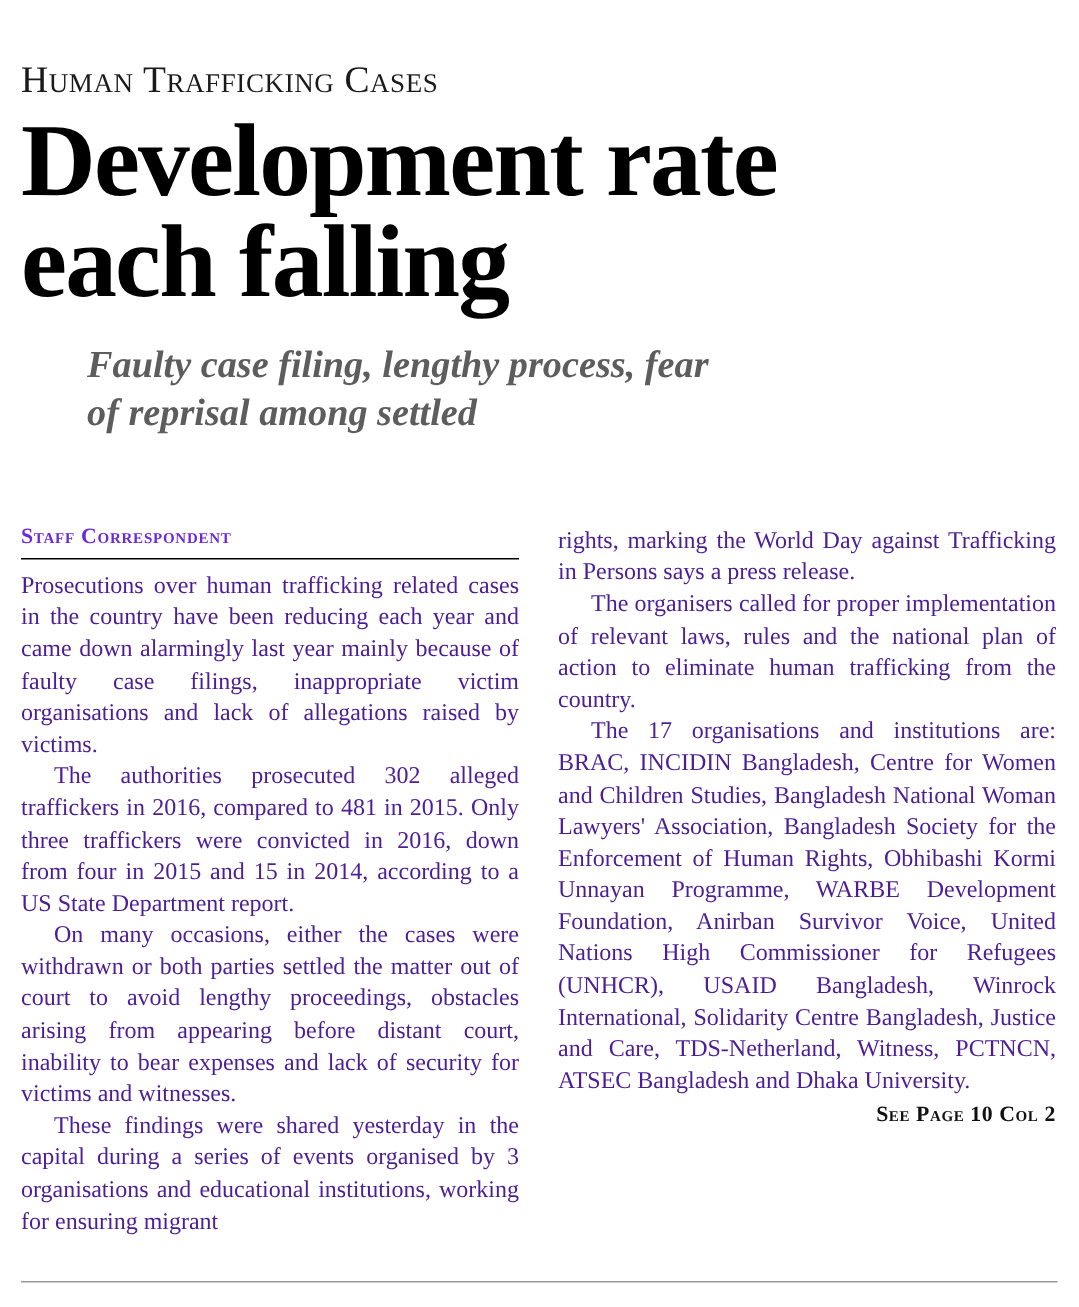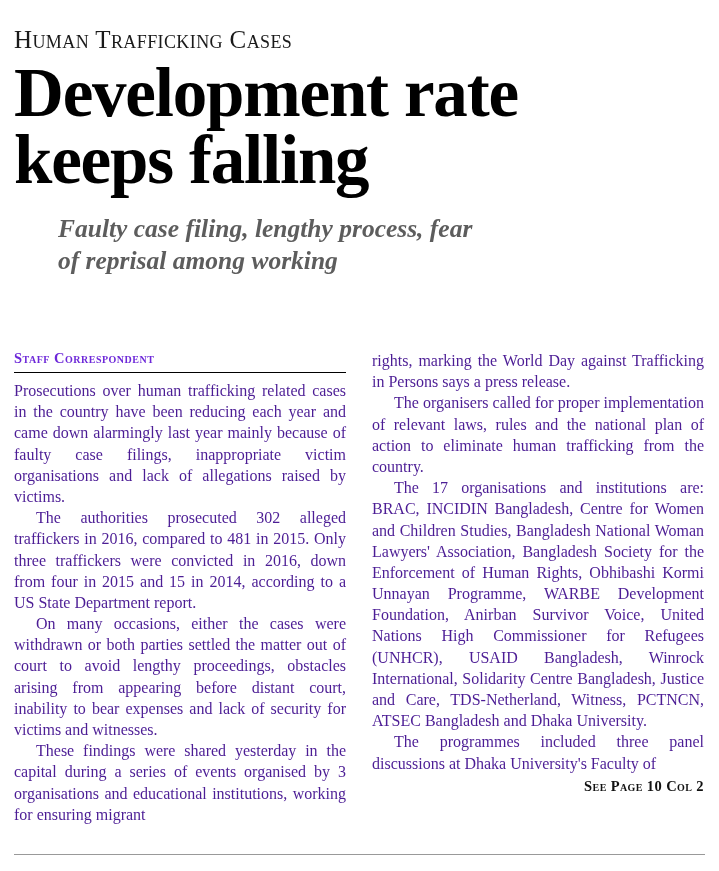--- a/index.html
+++ b/index.html
@@ -14,21 +14,21 @@
     font-family: "Liberation Serif", serif;
     color: #111111;
     position: relative;
   }
   .page {
     position: absolute;
     left: 0; top: 0;
     width: 719px;
     height: 681px;
     box-sizing: border-box;
-    padding: 26px 14px 0 14px;
+    padding: 40px 14px 0 14px;
   }
 
   
   .kicker {
     font-family: "Liberation Serif", serif;
     font-size: 25px;
     letter-spacing: 0.4px;
     color: #1a1a1a;
     font-variant: small-caps;
     text-transform: capitalize;
@@ -129,44 +129,43 @@
 </style>
 </head>
 <body>
 
 <div class="page">
 
   <div class="kicker">Human Trafficking Cases</div>
 
   <h1 class="headline">
     <span class="line">Development rate</span>
-    <span class="line">keeps falling</span>
+    <span class="line">each falling</span>
   </h1>
 
   <div class="deck">
     <span class="line">Faulty case filing, lengthy process, fear</span>
-    <span class="line">of reprisal among working</span>
+    <span class="line">of reprisal among settled</span>
   </div>
 
   <div class="columns">
 
     <div class="col left">
       <div class="byline">Staff Correspondent</div>
       <hr class="rule">
       <p class="body">Prosecutions over human trafficking related cases in the country have been reducing each year and came down alarmingly last year mainly because of faulty case filings, inappropriate victim organisations and lack of allegations raised by victims.</p>
       <p class="body">The authorities prosecuted 302 alleged traffickers in 2016, compared to 481 in 2015. Only three traffickers were convicted in 2016, down from four in 2015 and 15 in 2014, according to a US State Department report.</p>
       <p class="body">On many occasions, either the cases were withdrawn or both parties settled the matter out of court to avoid lengthy proceedings, obstacles arising from appearing before distant court, inability to bear expenses and lack of security for victims and witnesses.</p>
       <p class="body">These findings were shared yesterday in the capital during a series of events organised by 3 organisations and educational institutions, working for ensuring migrant</p>
     </div>
 
     <div class="col right">
       <p class="body">rights, marking the World Day against Trafficking in Persons says a press release.</p>
       <p class="body">The organisers called for proper implementation of relevant laws, rules and the national plan of action to eliminate human trafficking from the country.</p>
       <p class="body">The 17 organisations and institutions are: BRAC, INCIDIN Bangladesh, Centre for Women and Children Studies, Bangladesh National Woman Lawyers' Association, Bangladesh Society for the Enforcement of Human Rights, Obhibashi Kormi Unnayan Programme, WARBE Development Foundation, Anirban Survivor Voice, United Nations High Commissioner for Refugees (UNHCR), USAID Bangladesh, Winrock International, Solidarity Centre Bangladesh, Justice and Care, TDS-Netherland, Witness, PCTNCN, ATSEC Bangladesh and Dhaka University.</p>
-      <p class="body">The programmes included three panel discussions at Dhaka University's Faculty of</p>
       <div class="jump">See page 10 col 2</div>
     </div>
 
   </div>
 
   <hr class="bottom-rule one">
 
 </div>
 
 </body></html>

